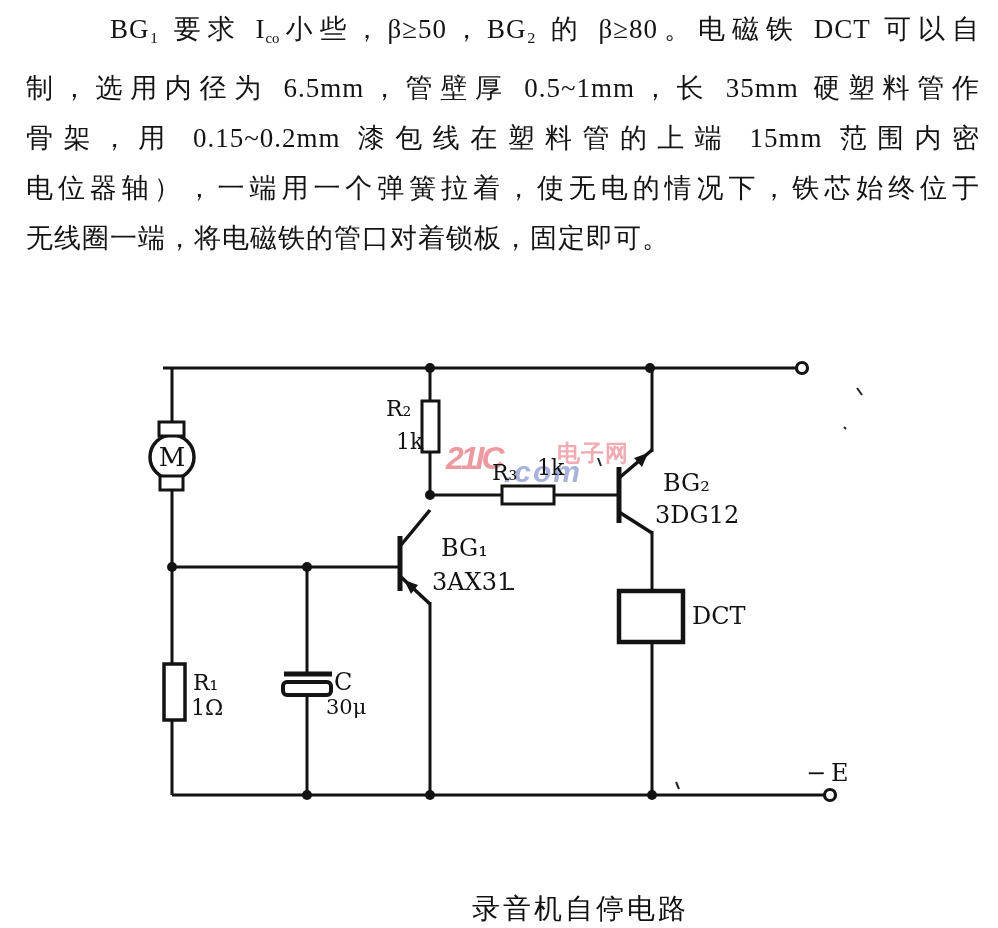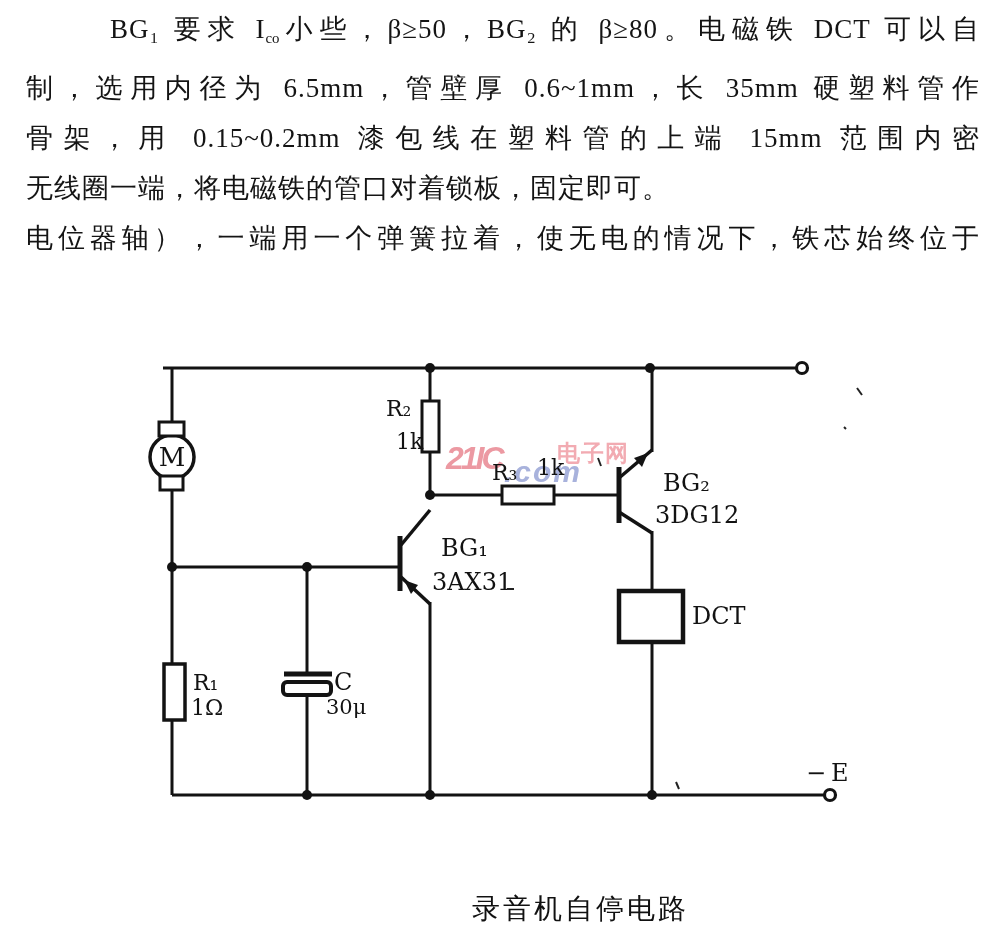--- a/index.html
+++ b/index.html
@@ -43,24 +43,24 @@
     font-size:28px;letter-spacing:3px;color:#111;white-space:nowrap;margin-top:28px;
   }
 </style>
 </head>
 <body>
 
 <div class="page">
 
   <div class="para">
     <div class="tline first"><span>BG₁ 要求 I</span><span class="subtxt">co</span><span>小些，β≥50，BG₂ 的 β≥80。电磁铁 DCT 可以自</span></div>
-    <div class="tline">制，选用内径为 6.5mm，管壁厚 0.6~1mm，长 35mm 硬塑料管作</div>
+    <div class="tline">制，选用内径为 6.5mm，管壁厚 0.5~1mm，长 35mm 硬塑料管作</div>
     <div class="tline">骨架，用 0.15~0.2mm 漆包线在塑料管的上端 15mm 范围内密</div>
+    <div class="tline">电位器轴），一端用一个弹簧拉着，使无电的情况下，铁芯始终位于</div>
     <div class="tline last">无线圈一端，将电磁铁的管口对着锁板，固定即可。</div>
-    <div class="tline">电位器轴），一端用一个弹簧拉着，使无电的情况下，铁芯始终位于</div>
   </div>
 
   <div class="wm">
     <span class="wm-brand" id="wm-brand" style="color: rgb(236, 153, 162);">21IC</span>
     <span class="wm-site" id="wm-site" style="color: rgb(242, 171, 178);">电子网</span>
     <span class="wm-domain" id="wm-domain" style="color: rgb(168, 178, 220);">.com</span>
   </div>
 
   <svg class="circuit" width="998" height="928" viewBox="0 0 998 928">
 

